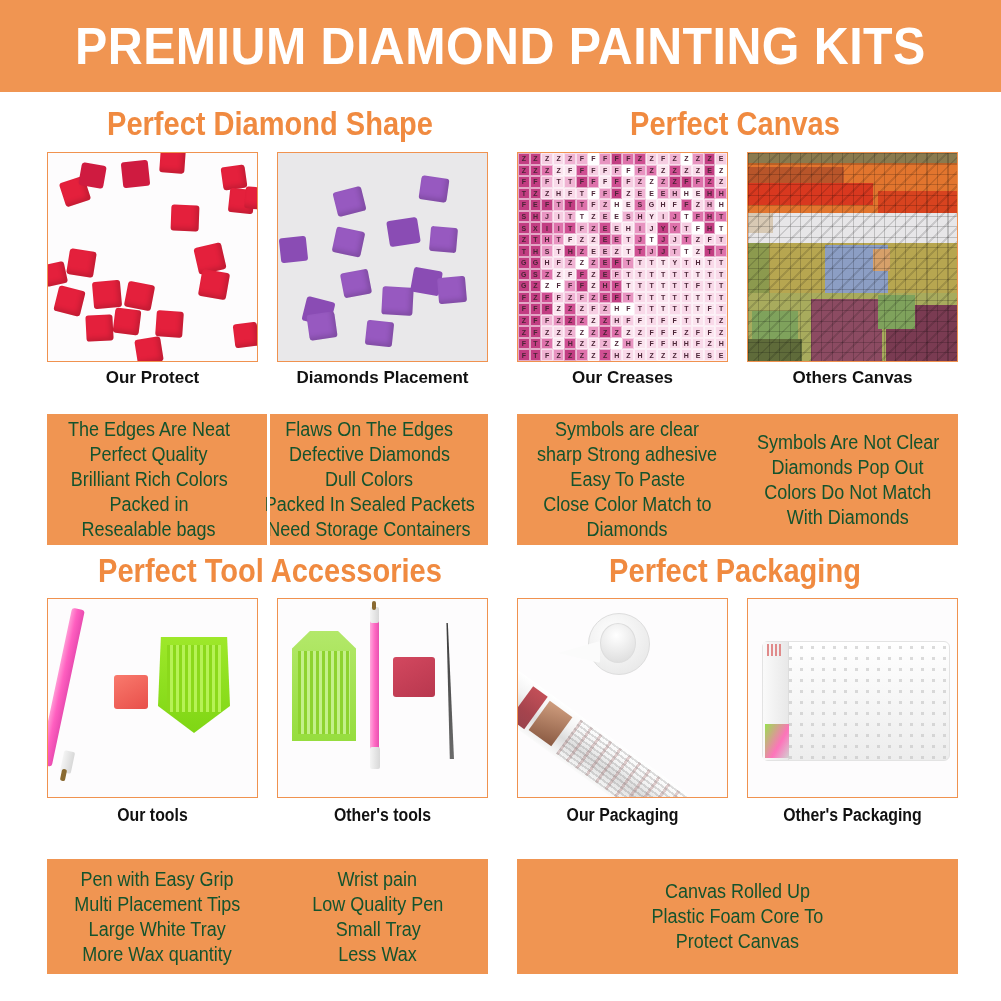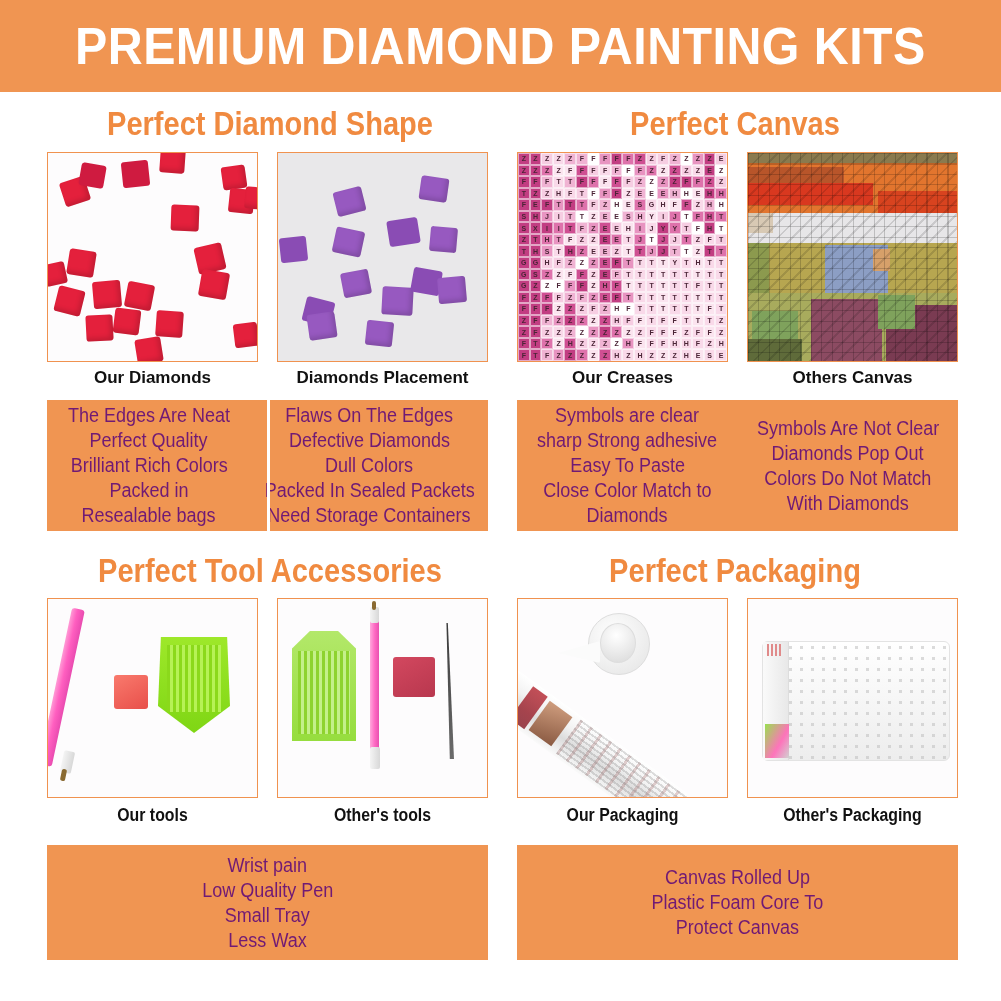--- a/index.html
+++ b/index.html
@@ -80,21 +80,22 @@
   #cap-toolsA  { left:47px;  top:805px; width:211px; }
   #cap-toolsB  { left:277px; top:805px; width:211px; }
   #cap-packA   { left:517px; top:805px; width:211px; }
   #cap-packB   { left:747px; top:805px; width:211px; }
 
   
   .txt-block{
     position:absolute;
     background:#f09552;
     display:flex;
-    color:#701a75;
+    color:#14532d;
+    margin-top:14px;
   }
   .txt-col{
     flex:1 1 50%;
     display:flex;
     flex-direction:column;
     justify-content:center;
     align-items:center;
     padding:6px 2px;
   }
   .txt-col .line{
@@ -654,21 +655,21 @@
   <div class="inner bg-white">
     <div class="mailer" style="left:14px;top:42px;width:188px;height:120px;border-radius:6px;">
       <div class="bubbles"></div>
       <div style="position:absolute;left:0;top:0;width:26px;height:100%;background:linear-gradient(90deg,#fafafa,#e8e8e8);border-right:1px solid #dddddd;"></div>
       <div style="position:absolute;left:2px;top:82px;width:24px;height:34px;background:linear-gradient(120deg,#8ede3c,#ff66b5 60%,#cfcfcf);opacity:.9;"></div>
       <div style="position:absolute;left:4px;top:2px;width:16px;height:12px;background:repeating-linear-gradient(90deg,#e08a8a 0 2px,transparent 2px 4px);"></div>
     </div>
   </div>
 </div>
 
-<div class="caption" id="cap-red">Our Diamonds</div>
+<div class="caption" id="cap-red">Our Protect</div>
 <div class="caption" id="cap-purple">Diamonds Placement</div>
 <div class="caption" id="cap-canvasA">Our Creases</div>
 <div class="caption" id="cap-canvasB">Others Canvas</div>
 <div class="caption cond" id="cap-toolsA">Our tools</div>
 <div class="caption cond" id="cap-toolsB">Other's tools</div>
 <div class="caption cond" id="cap-packA">Our Packaging</div>
 <div class="caption cond" id="cap-packB">Other's Packaging</div>
 
 <div class="txt-block" id="blk-shape">
   <div class="txt-col">
@@ -699,20 +700,26 @@
   <div class="txt-col">
       <div class="line">Symbols Are Not Clear</div>
       <div class="line">Diamonds Pop Out</div>
       <div class="line">Colors Do Not Match</div>
       <div class="line">With Diamonds</div>
     </div>
 </div>
 
 <div class="txt-block" id="blk-tools">
   <div class="txt-col">
+      <div class="line">Pen with Easy Grip</div>
+      <div class="line">Multi Placement Tips</div>
+      <div class="line">Large White Tray</div>
+      <div class="line">More Wax quantity</div>
+    </div>
+  <div class="txt-col">
       <div class="line">Wrist pain</div>
       <div class="line">Low Quality Pen</div>
       <div class="line">Small Tray</div>
       <div class="line">Less Wax</div>
     </div>
 </div>
 
 <div class="txt-block" id="blk-package">
   <div class="txt-col">
       <div class="line">Canvas Rolled Up</div>

